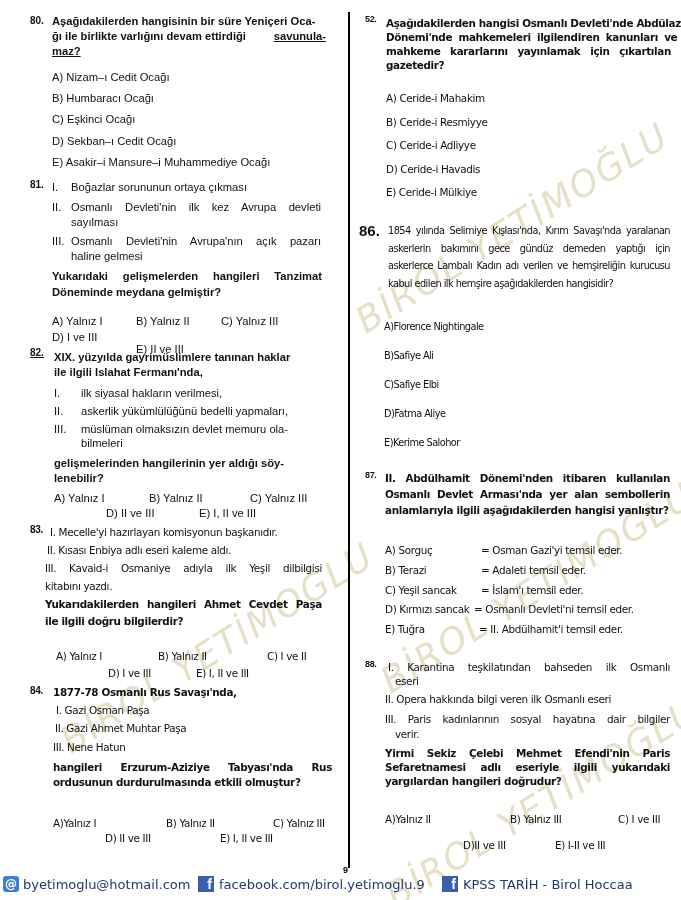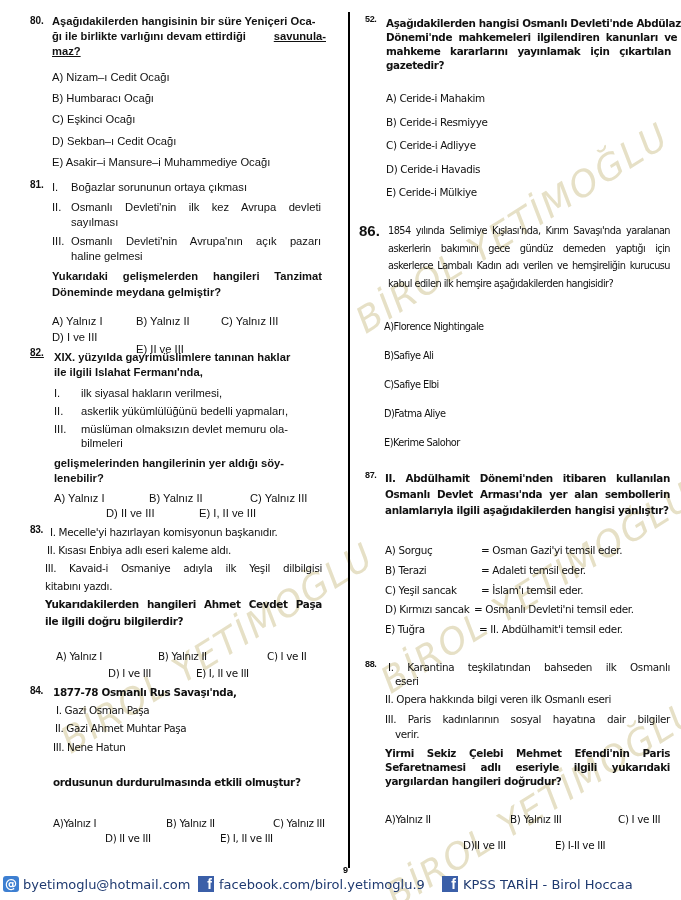--- a/index.html
+++ b/index.html
@@ -94,20 +94,21 @@
   <div class="line" style="left:108px; top:147px;">D) I ve III</div>
   <div class="line" style="left:196px; top:147px;">E) I, II ve III</div>
 </div>
 
 <div class="q calib" style="left:0; top:680px; width:340px; height:175px;">
   <div class="num" style="left:30px; top:5px;">84.</div>
   <div class="line stem" style="left:53px; top:5px;">1877-78 Osmanlı Rus Savaşı'nda,</div>
   <div class="line" style="left:56px; top:24px;">I. Gazi Osman Paşa</div>
   <div class="line" style="left:55px; top:42px;">II. Gazi Ahmet Muhtar Paşa</div>
   <div class="line" style="left:53px; top:61px;">III. Nene Hatun</div>
+  <div class="line stem" style="left:53px; top:80px; width:279px; text-align-last:justify;">hangileri    Erzurum-Aziziye    Tabyası'nda    Rus</div>
   <div class="line stem" style="left:53px; top:95px;">ordusunun durdurulmasında etkili olmuştur?</div>
   <div class="line" style="left:53px; top:137px;">A)Yalnız I</div>
   <div class="line" style="left:166px; top:137px;">B) Yalnız II</div>
   <div class="line" style="left:273px; top:137px;">C) Yalnız III</div>
   <div class="line" style="left:105px; top:152px;">D) II ve III</div>
   <div class="line" style="left:220px; top:152px;">E) I, II ve III</div>
 </div>
 
 <div class="q calib" style="left:348px; top:0; width:333px; height:210px;">
   <div class="num" style="left:17px; top:14px; font-size:9px;">52.</div>

